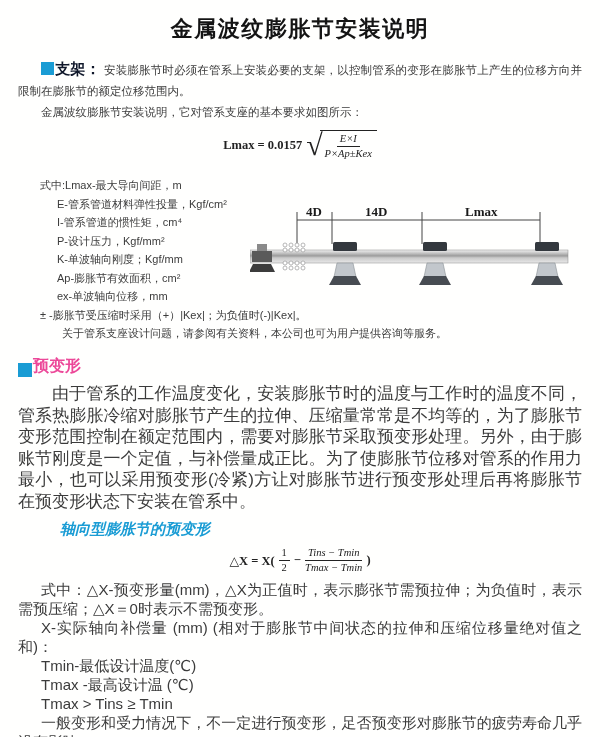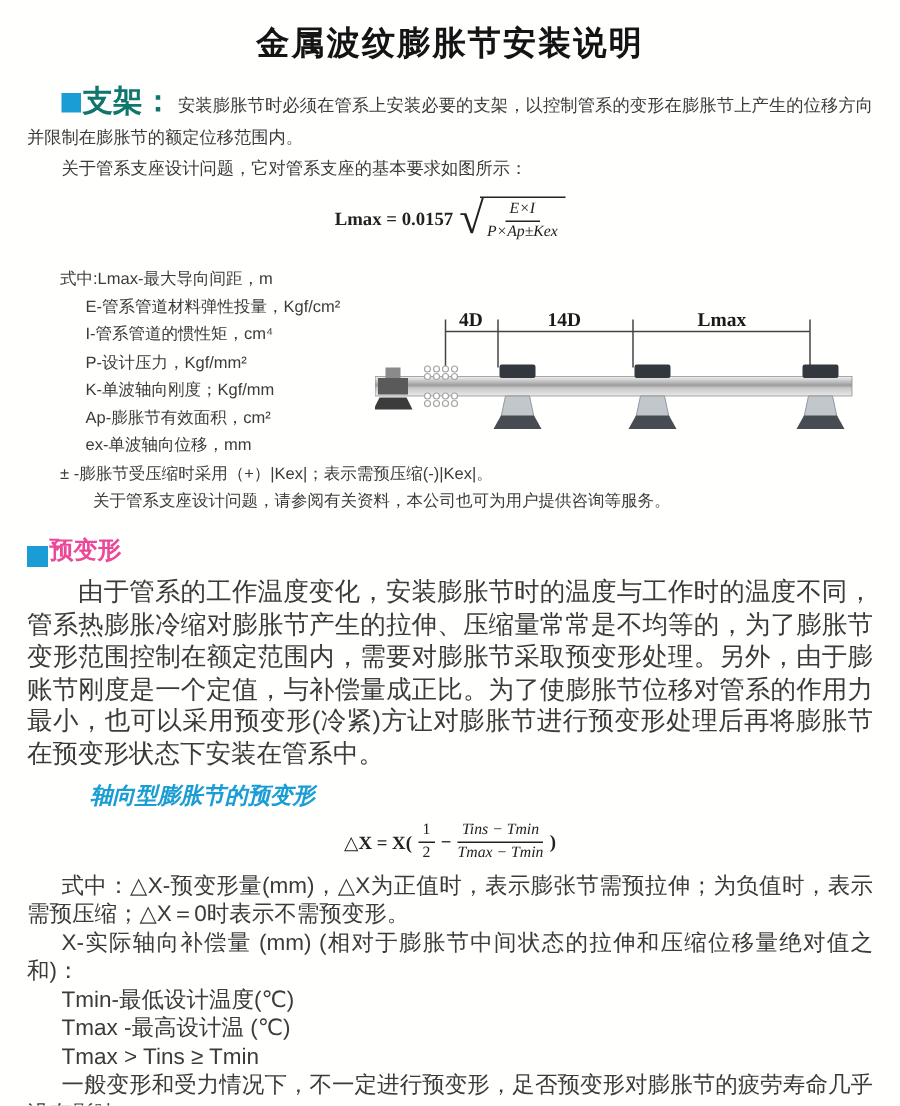--- a/index.html
+++ b/index.html
@@ -6,21 +6,21 @@
   html,body { width:600px; height:737px; background:#fffffe; overflow:hidden; }
   body { font-family:"Liberation Sans","DejaVu Sans",sans-serif; color:#3b3b3b; }
   .page { width:600px; height:628px; padding:0 18px; position:relative; }
 
   .doc-title { padding-top:14px; text-align:center; font-size:22px; font-weight:bold;
                color:#141414; letter-spacing:1.5px; }
 
   
   .support-para { margin-top:14px; font-size:11.5px; line-height:21px; text-indent:2em;
                   text-align:justify; }
-  .inline-head { font-size:20px; font-weight:bold; color:#0f766e; }
+  .inline-head { font-size:15px; font-weight:bold; color:#0f172a; }
   .inline-head .sq { display:inline-block; width:13px; height:13px; background:#1a9cd4;
                      margin-right:1px; vertical-align:-1px; }
   .example-line { font-size:11.5px; line-height:21px; text-indent:2em; }
 
   
   .formula { text-align:center; font-family:"Liberation Serif","DejaVu Serif",serif;
              color:#222; display:flex; justify-content:center; align-items:center; gap:4px; }
   .formula-1 { margin:7px 0 16px; }
   .f-bold { font-weight:bold; font-size:12.5px; }
   .f-serif { font-weight:600; font-size:12.5px; }
@@ -62,21 +62,21 @@
 <body>
 
 <div class="page">
 
   <div class="doc-title">金属波纹膨胀节安装说明</div>
 
   <p class="support-para">
     <span class="inline-head"><span class="sq"></span><span>支架：</span></span>
     <span>安装膨胀节时必须在管系上安装必要的支架，以控制管系的变形在膨胀节上产生的位移方向并限制在膨胀节的额定位移范围内。</span>
   </p>
-  <p class="example-line">关于管系支座设计问题，它对管系支座的基本要求如图所示：</p>
+  <p class="example-line">金属波纹膨胀节安装说明，它对管系支座的基本要求如图所示：</p>
 
   <div class="formula formula-1">
     <span class="f-bold">Lmax = 0.0157</span>
     <span class="sqrt">
       <span class="radical">√</span>
       <span class="sqrt-body">
         <span class="frac f-it">
           <span class="num">E×I</span>
           <span class="den">P×Ap±Kex</span>
         </span>
@@ -86,21 +86,21 @@
 
   <div class="defs-wrap">
     <div>
         <div class="def-line">式中:Lmax-最大导向间距，m</div>
         <div class="def-line ind">E-管系管道材料弹性投量，Kgf/cm²</div>
         <div class="def-line ind">I-管系管道的惯性矩，cm⁴</div>
         <div class="def-line ind">P-设计压力，Kgf/mm²</div>
         <div class="def-line ind">K-单波轴向刚度；Kgf/mm</div>
         <div class="def-line ind">Ap-膨胀节有效面积，cm²</div>
         <div class="def-line ind">ex-单波轴向位移，mm</div>
-        <div class="def-line">± -膨胀节受压缩时采用（+）|Kex|；表示需预压缩(-)|Kex|。</div>
+        <div class="def-line">± -膨胀节受压缩时采用（+）|Kex|；为负值时(-)|Kex|。</div>
         <div class="def-line">关于管系支座设计问题，请参阅有关资料，本公司也可为用户提供咨询等服务。</div>
       </div>
 
     <svg class="diagram" viewBox="0 0 322 100" xmlns="http://www.w3.org/2000/svg">
       <defs>
         <linearGradient id="pipeGrad" x1="0" y1="0" x2="0" y2="1">
           <stop offset="0" stop-color="#f2f2f2"></stop>
           <stop offset="0.45" stop-color="#9c9c9c"></stop>
           <stop offset="0.6" stop-color="#c9c9c9"></stop>
           <stop offset="1" stop-color="#e9e9e9"></stop>

